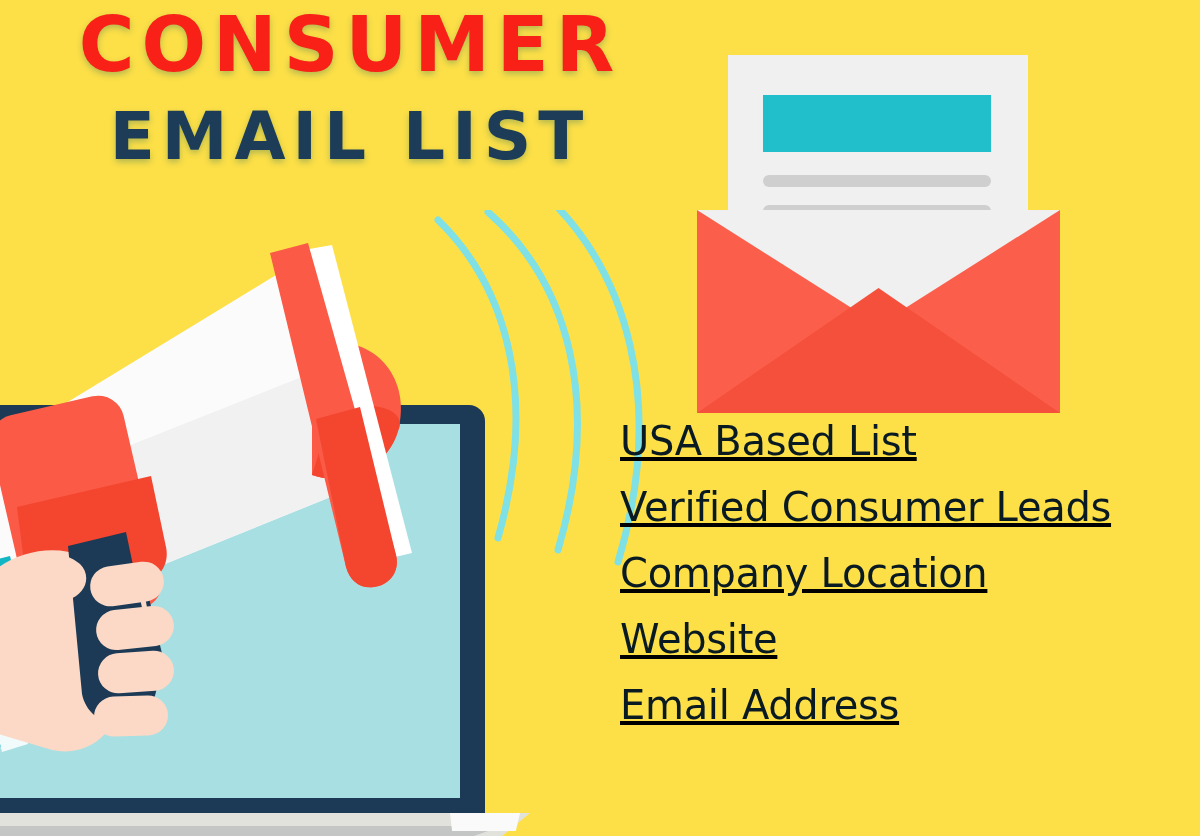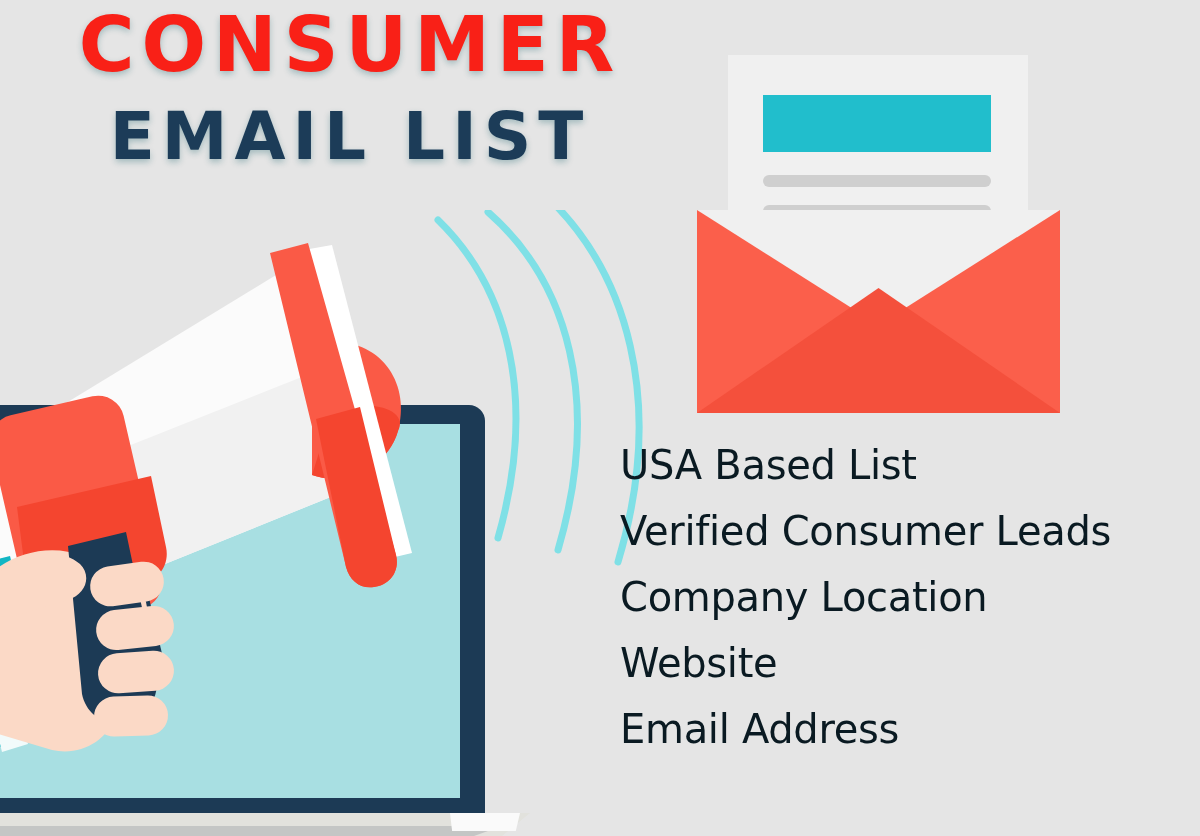--- a/index.html
+++ b/index.html
@@ -5,21 +5,21 @@
   html, body {
     margin: 0;
     padding: 0;
     background: #ffffff;
   }
   #canvas {
     position: relative;
     width: 1200px;
     height: 836px;
     overflow: hidden;
-    background: #e5e5e5;
+    background: #fde047;
     font-family: "DejaVu Sans", sans-serif;
   }
 
   
   .headline-block {
     position: absolute;
     left: 0;
     top: 8px;
     width: 700px;
     text-align: center;
@@ -44,22 +44,23 @@
     letter-spacing: 7px;
     line-height: 1.0;
     color: #1C3C58;
     text-shadow: 0 3px 6px rgba(14,90,100,0.30);
   }
 
   
   .feature-list {
     position: absolute;
     left: 620px;
-    top: 432px;
+    top: 408px;
     width: 575px;
+    text-decoration: underline;
   }
   .feature-item {
     font-family: "DejaVu Sans", sans-serif;
     font-size: 40px;
     font-weight: 400;
     line-height: 66px;
     color: #0A1A22;
     white-space: nowrap;
     letter-spacing: -0.3px;
   }

